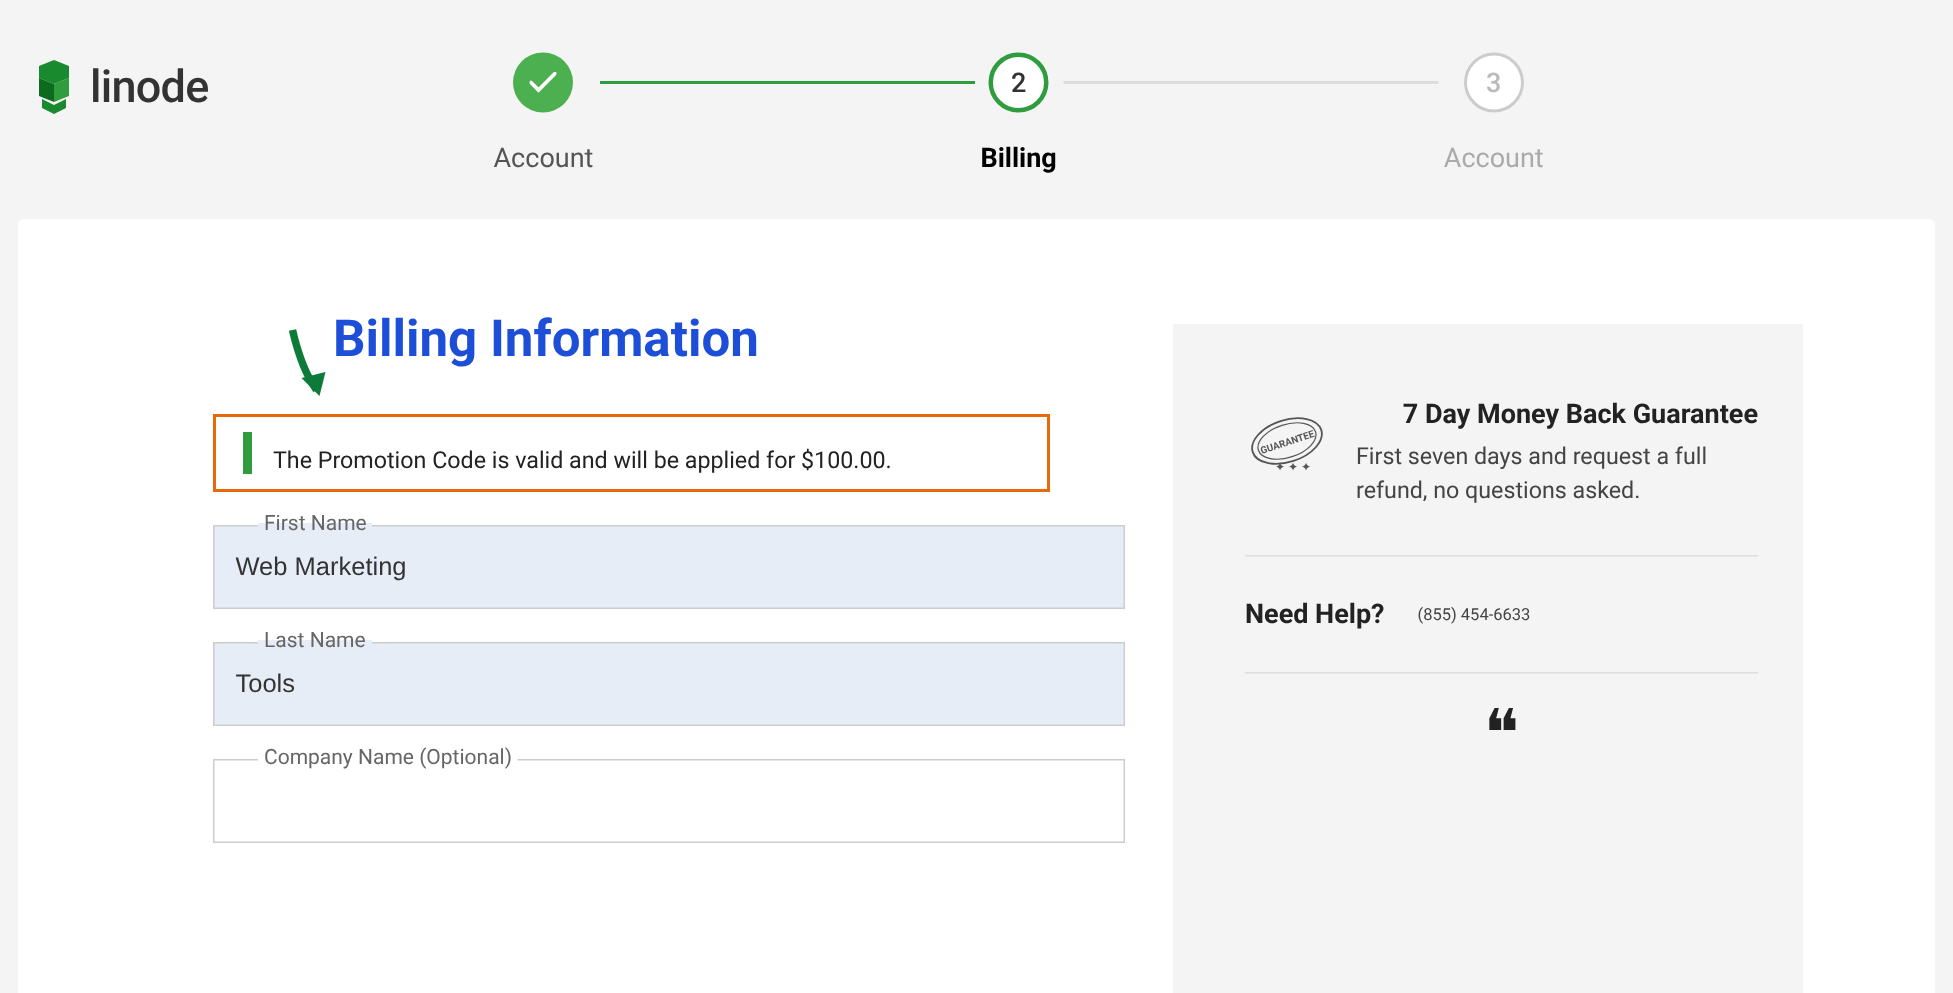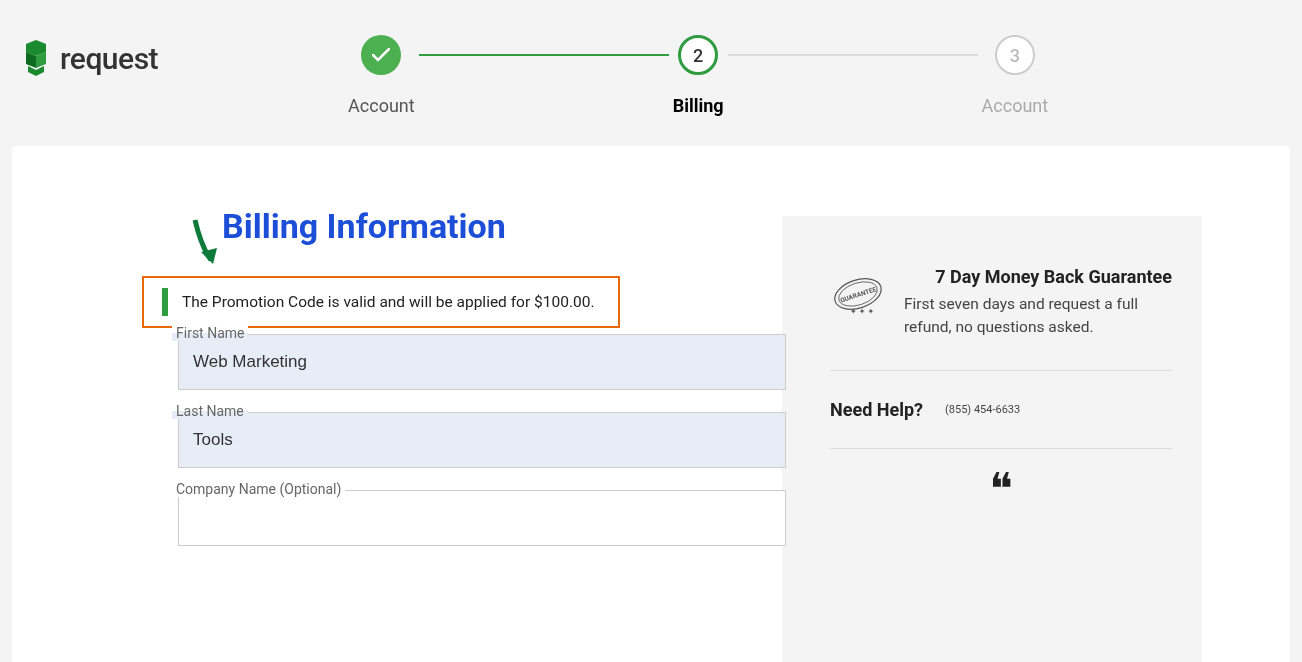--- a/index.html
+++ b/index.html
@@ -17,27 +17,27 @@
 .step-label { margin-top: 20px; font-size: 18px; color: #555; }
 .step-active .step-label { color: #000000; font-weight: 700; }
 .step-inactive .step-label { color: #aaa; }
 .step-line { height: 2px; width: 250px; margin: 0 4px; margin-top: -42px; }
 .line-done { background: #2e9c3f; }
 .line-inactive { background: #ddd; }
 .card { background: #fff; margin: 0 12px; border-radius: 4px 4px 0 0; padding: 60px 0 0 0; display: flex; min-height: 520px; }
 .form-col { flex: 1; padding: 0 0 0 130px; position: relative; max-width: 770px; }
 .page-title { font-size: 34px; font-weight: 700; color: #1d4ed8; margin-left: 80px; margin-bottom: 30px; }
 .arrow { position: absolute; top: 12px; left: 175px; }
-.promo-box { border: 2px solid #e8680c; padding: 10px 18px; display: flex; align-items: center; width: 478px; margin-bottom: 6px; }
+.promo-box { border: 2px solid #e8680c; padding: 10px 18px; display: flex; align-items: flex-end; width: 558px; margin-bottom: 22px; }
 .promo-bar { width: 6px; height: 28px; background: #2e9c3f; margin-right: 14px; }
 .promo-text { font-size: 15.5px; color: #222; }
 .field-wrap { position: relative; width: 608px; margin-bottom: 22px; }
 .field-label { position: absolute; top: -9px; left: 14px; background: #fff; padding: 0 4px; font-size: 14px; color: #666; margin-left: 16px; }
 .field-label.blue-bg { background: linear-gradient(to bottom, #fff 50%, #e7edf7 50%); }
-.field-input { width: 100%; height: 56px; border: 1px solid #ccc; padding: 0 14px; font-size: 17px; color: #333; outline: none; margin-left: 36px; }
+.field-input { width: 100%; height: 56px; border: 1px solid #ccc; padding: 0 14px; font-size: 17px; color: #333; outline: none; }
 .field-input.filled { background: #e7edf7; }
 .sidebar { width: 420px; background: #f4f4f4; margin-right: 12px; padding: 50px 30px 0 48px; margin-top: 10px; }
 .guarantee { display: flex; gap: 18px; align-items: flex-start; padding-bottom: 30px; border-bottom: 1px solid #ddd; }
 .badge-icon { width: 56px; height: 56px; flex-shrink: 0; }
 .guarantee-title { font-size: 18px; font-weight: 700; color: #222; margin-bottom: 6px; text-align: right; }
 .guarantee-desc { font-size: 15.5px; color: #444; line-height: 1.5; }
 .help-row { display: flex; align-items: center; gap: 22px; padding: 28px 0; border-bottom: 1px solid #ddd; }
 .help-label { font-size: 18px; font-weight: 700; color: #222; }
 .help-phone { font-size: 11px; color: #444; }
 .quote-row { padding: 28px 0; display: flex; justify-content: center; }
@@ -47,21 +47,21 @@
 <body>
 
 <div class="header">
   <div class="logo">
     <svg class="logo-icon" viewBox="0 0 32 36">
       <path d="M6 4 L16 0 L26 4 L26 12 L16 16 L6 12 Z" fill="#1a8a2e"></path>
       <path d="M6 12 L16 16 L16 28 L6 24 Z" fill="#0d6b1f"></path>
       <path d="M26 12 L16 16 L16 28 L26 24 Z" fill="#2e9c3f"></path>
       <path d="M8 26 L16 30 L24 26 L24 32 L16 36 L8 32 Z" fill="#1a8a2e"></path>
     </svg>
-    <span class="logo-text">request</span>
+    <span class="logo-text">linode</span>
   </div>
 
   <div class="stepper">
     <div class="step step-done">
       <div class="step-circle">
         <svg width="18" height="14" viewBox="0 0 18 14">
             <path d="M1 7 L6 12 L17 1" stroke="#fff" stroke-width="2.5" fill="none" stroke-linecap="round"></path>
           </svg>
       </div>
       <div class="step-label">Account</div>

